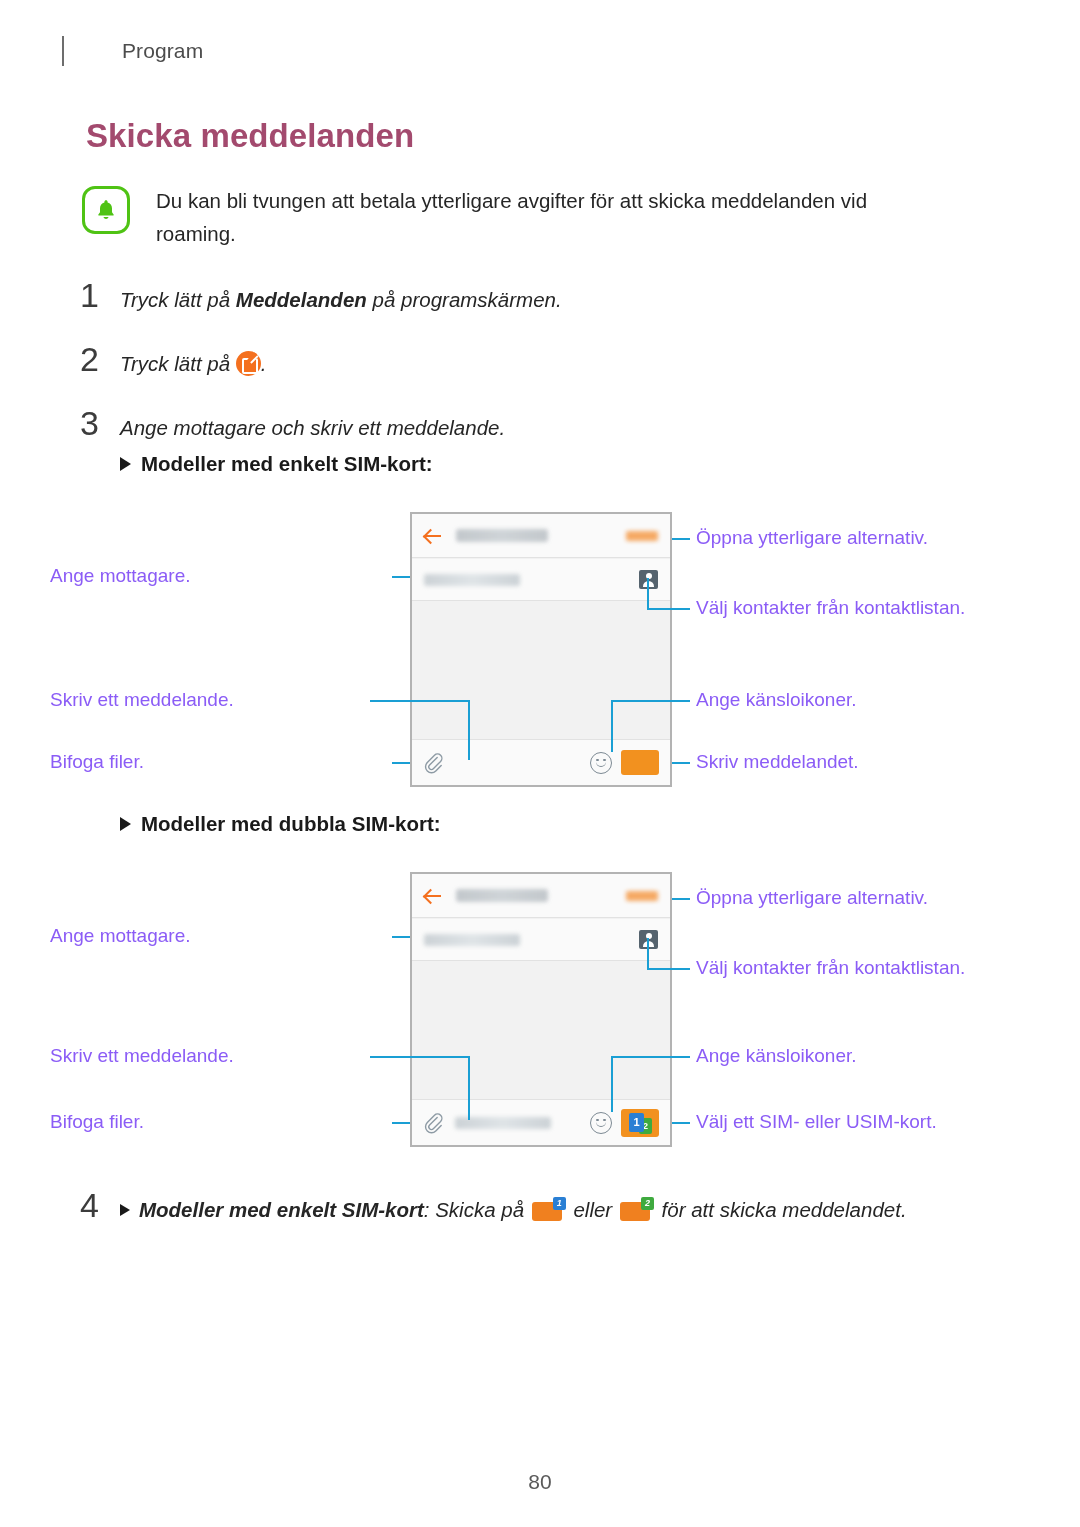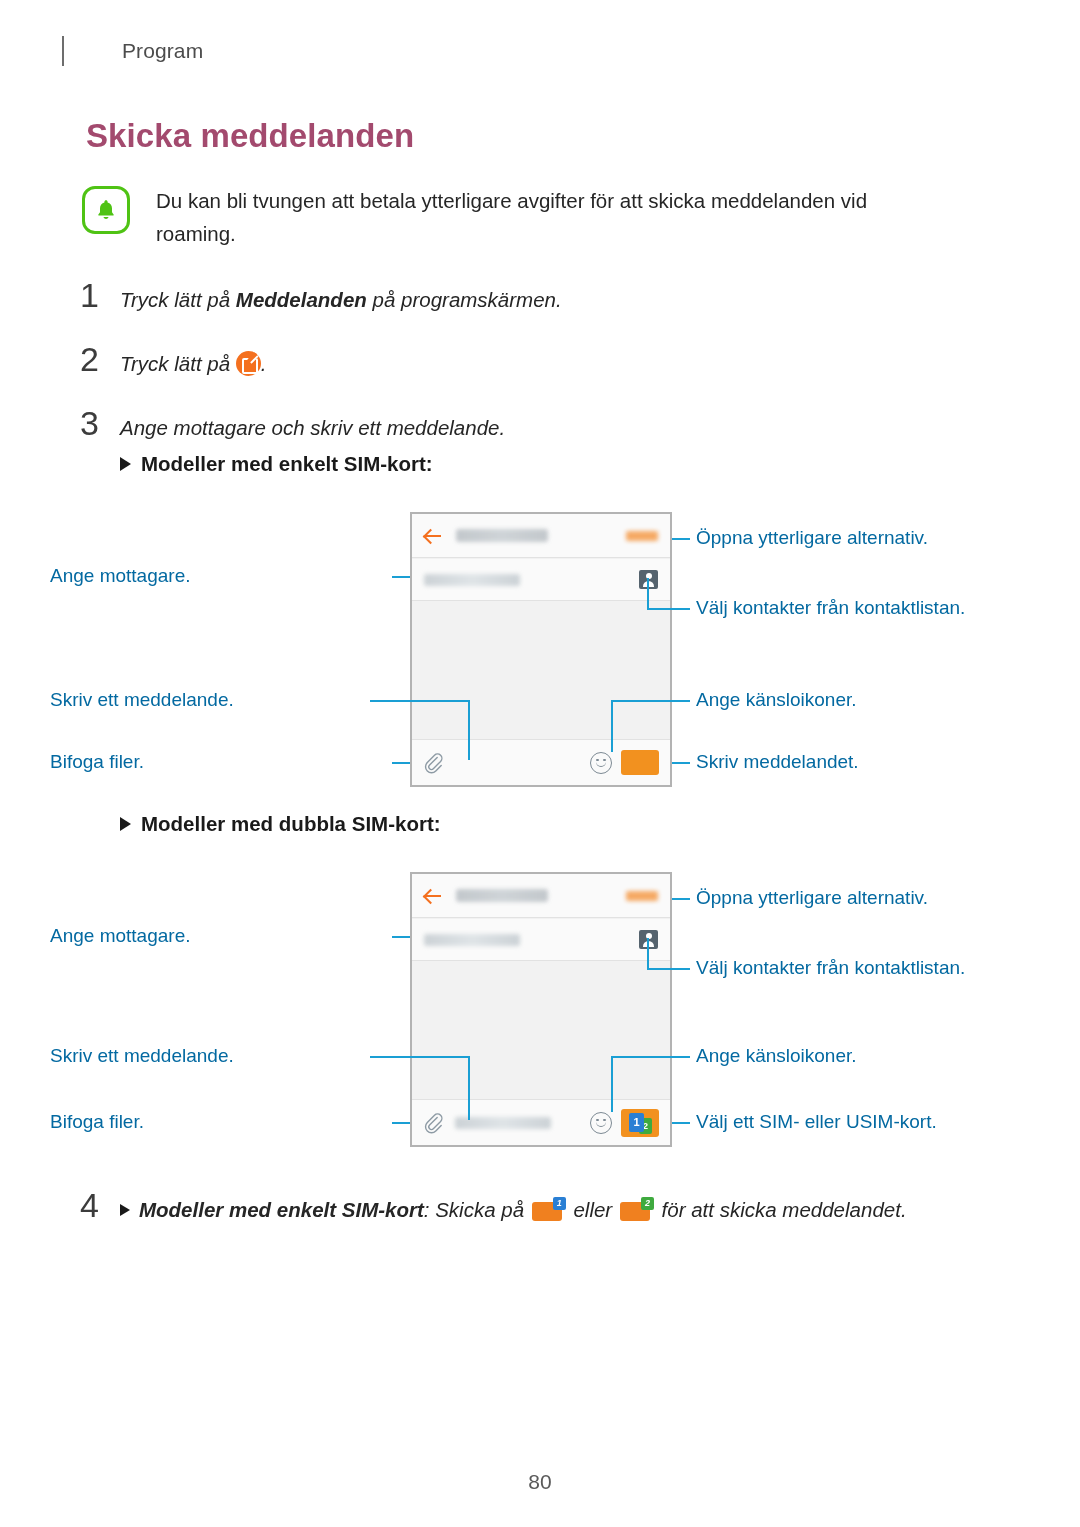--- a/index.html
+++ b/index.html
@@ -367,21 +367,21 @@
     line-height: 19px;
     text-align: center;
   }
   .sim-card.one { left: 8px; top: 4px; background: #2a7fd4; z-index: 2; }
   .sim-card.two { left: 18px; top: 9px; background: #3faa3f; font-size: 9px; line-height: 16px; width: 13px; height: 16px; }
 
   
   .callout {
     position: absolute;
     font-size: 19px;
-    color: #0369a1;
+    color: #8b5cf6;
     white-space: nowrap;
     line-height: 24px;
   }
   .callout.right { text-align: left; }
   .callout.left  { text-align: left; }
 
   .lead { position: absolute; background: #1a9fd4; }
   .lead-h { height: 2px; }
   .lead-v { width: 2px; }
 

